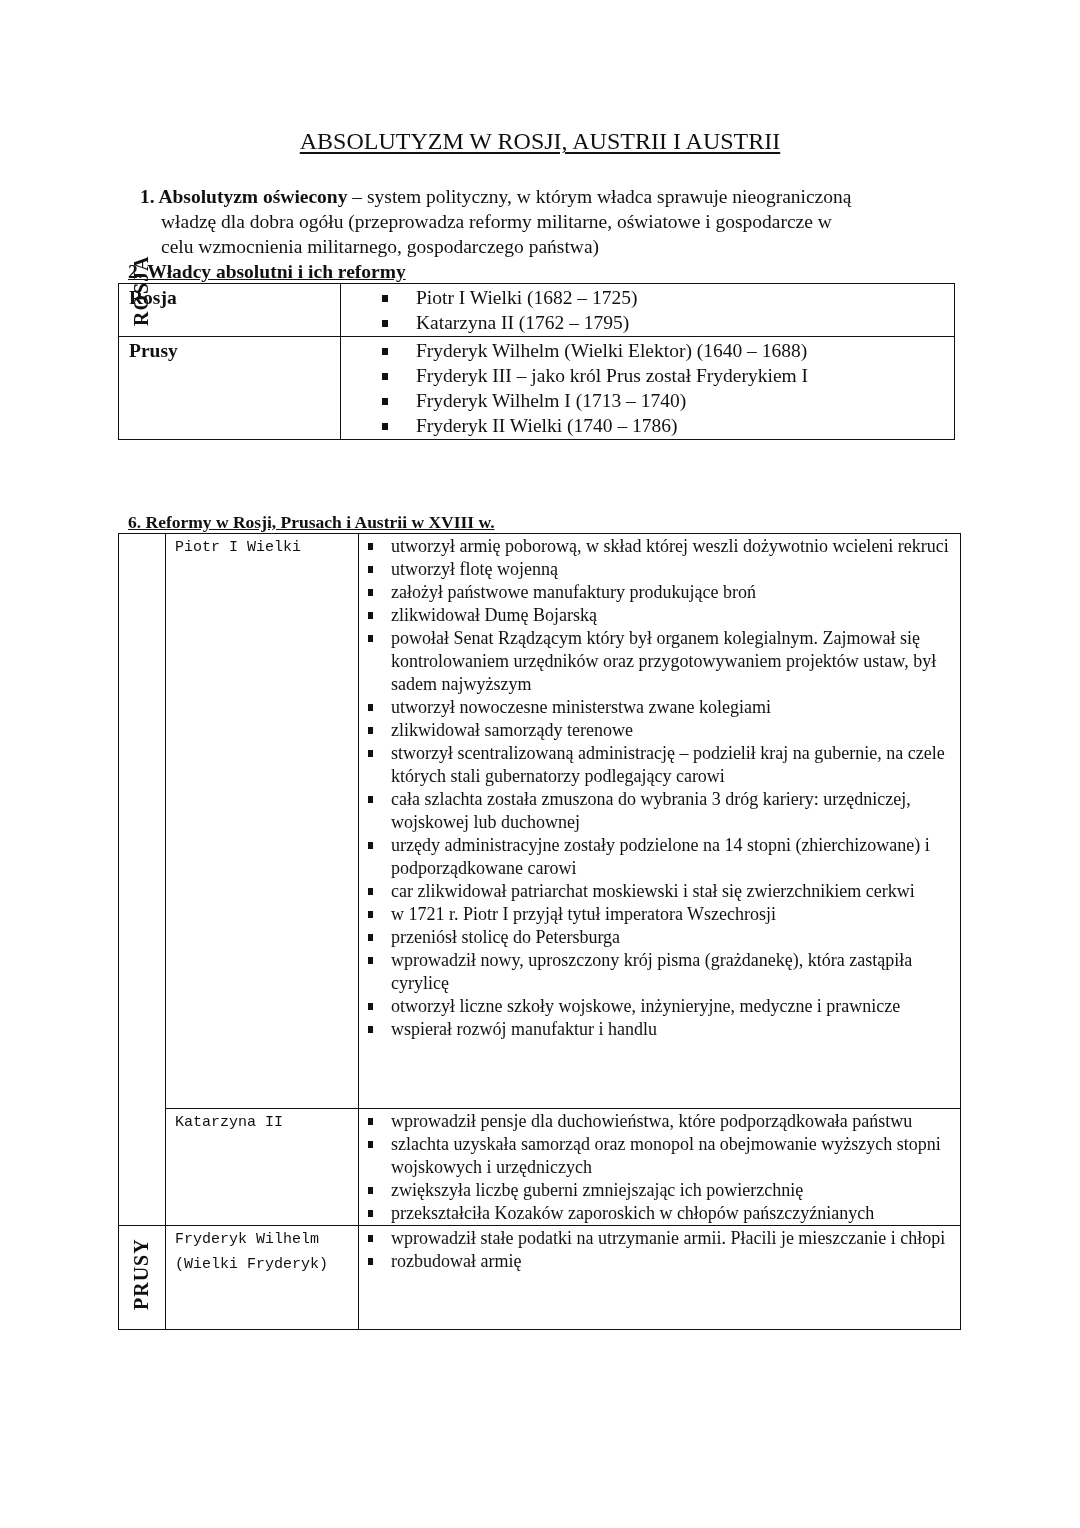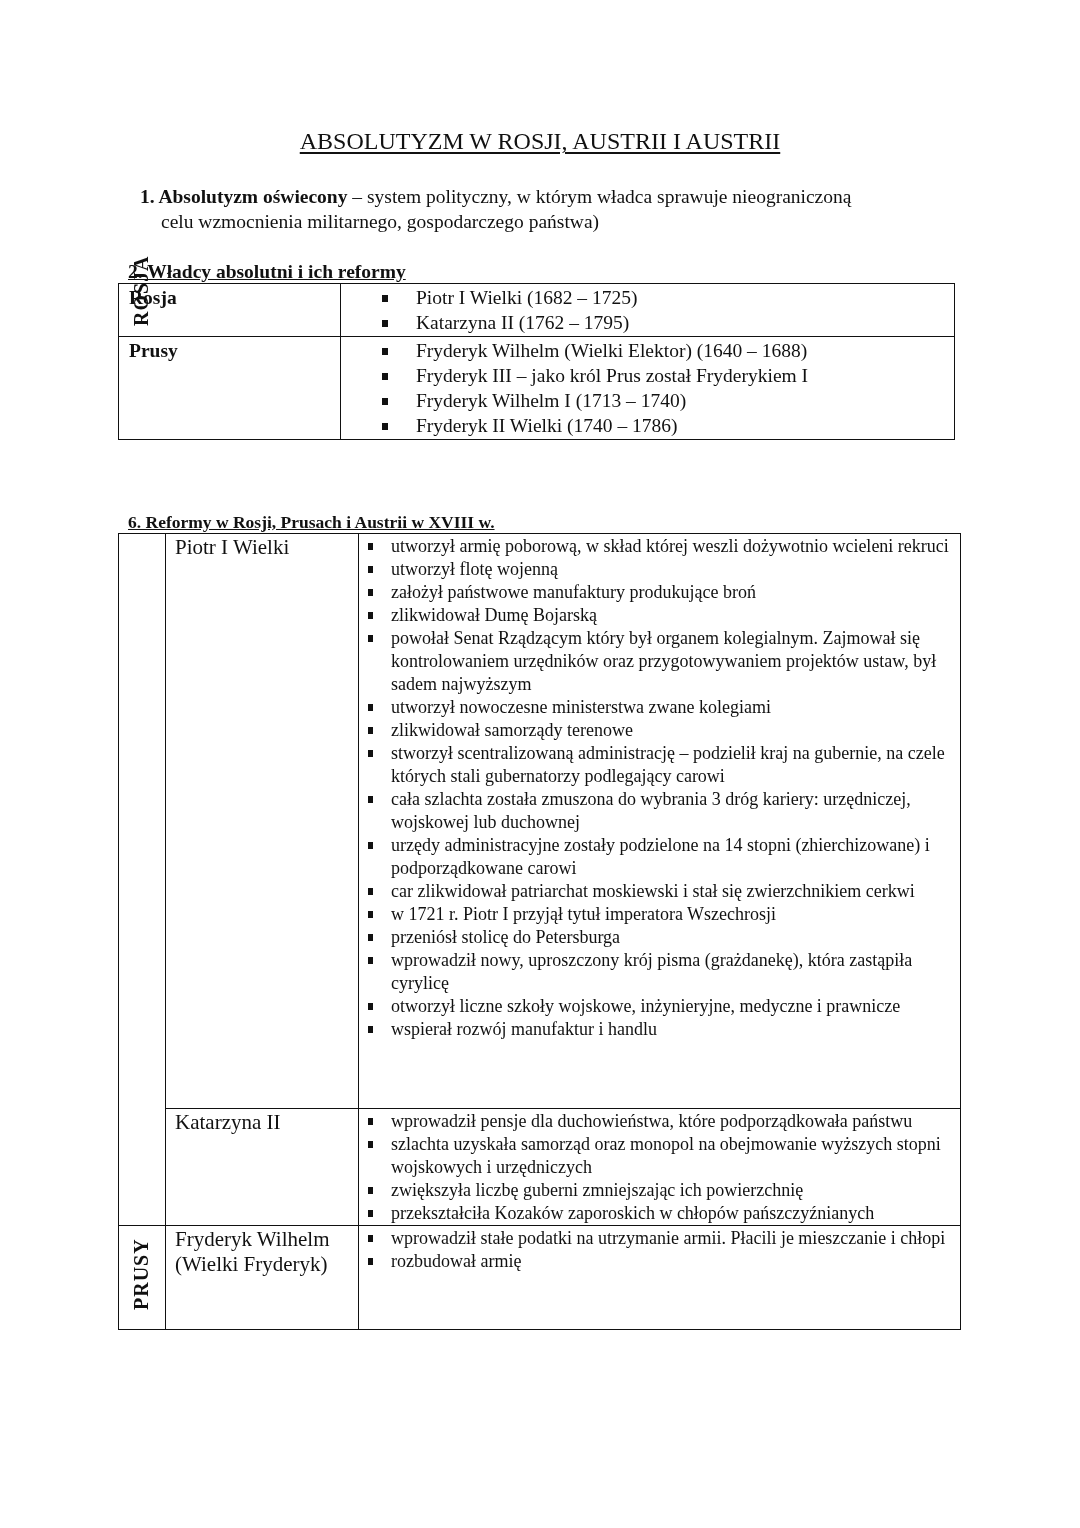--- a/index.html
+++ b/index.html
@@ -42,32 +42,33 @@
     position: absolute; top: 533px; left: 118px; width: 843px;
     font-size: 18px;
   }
   .t2 td { border: 1.5px solid #111; vertical-align: top; padding: 0; }
   .t2 td.vlabel { width: 46px; position: relative; }
   .t2 td.vlabel span {
     position: absolute; left: 50%; bottom: 0;
     transform-origin: left top;
     font-weight: bold; font-size: 20px; letter-spacing: 1px; white-space: nowrap;
   }
-  .t2 td.ruler { width: 183px; padding: 1px 0 0 9px; font-size: 21px; line-height: 25px; }
+  .t2 td.ruler { width: 183px; padding: 1px 0 0 9px; font-size: 15px; line-height: 25px; font-family: Liberation Mono, monospace; }
   .t2 ul { list-style: none; margin: 0; padding: 1px 10px 0 0; }
   .t2 li { position: relative; padding-left: 32px; line-height: 23px; }
   .t2 li::before { left: 9px; top: 8px; width: 5px; height: 7px; }
 </style>
 </head>
 <body>
 
 <div class="title">ABSOLUTYZM W ROSJI, AUSTRII I AUSTRII</div>
 
 <div class="sec1">
   <span class="firstline"><span class="num">1. Absolutyzm oświecony</span><span> – system polityczny, w którym władca sprawuje nieograniczoną</span></span>
+  <span class="indent">władzę dla dobra ogółu (przeprowadza reformy militarne, oświatowe i gospodarcze w</span>
   <span class="indent">celu wzmocnienia militarnego, gospodarczego państwa)</span>
 </div>
 
 <div class="sec2h"><span class="ul">2. Władcy absolutni i ich reformy</span></div>
 
 <table class="t1">
   <tbody>
       <tr>
     <td class="country">Rosja</td>
     <td>

